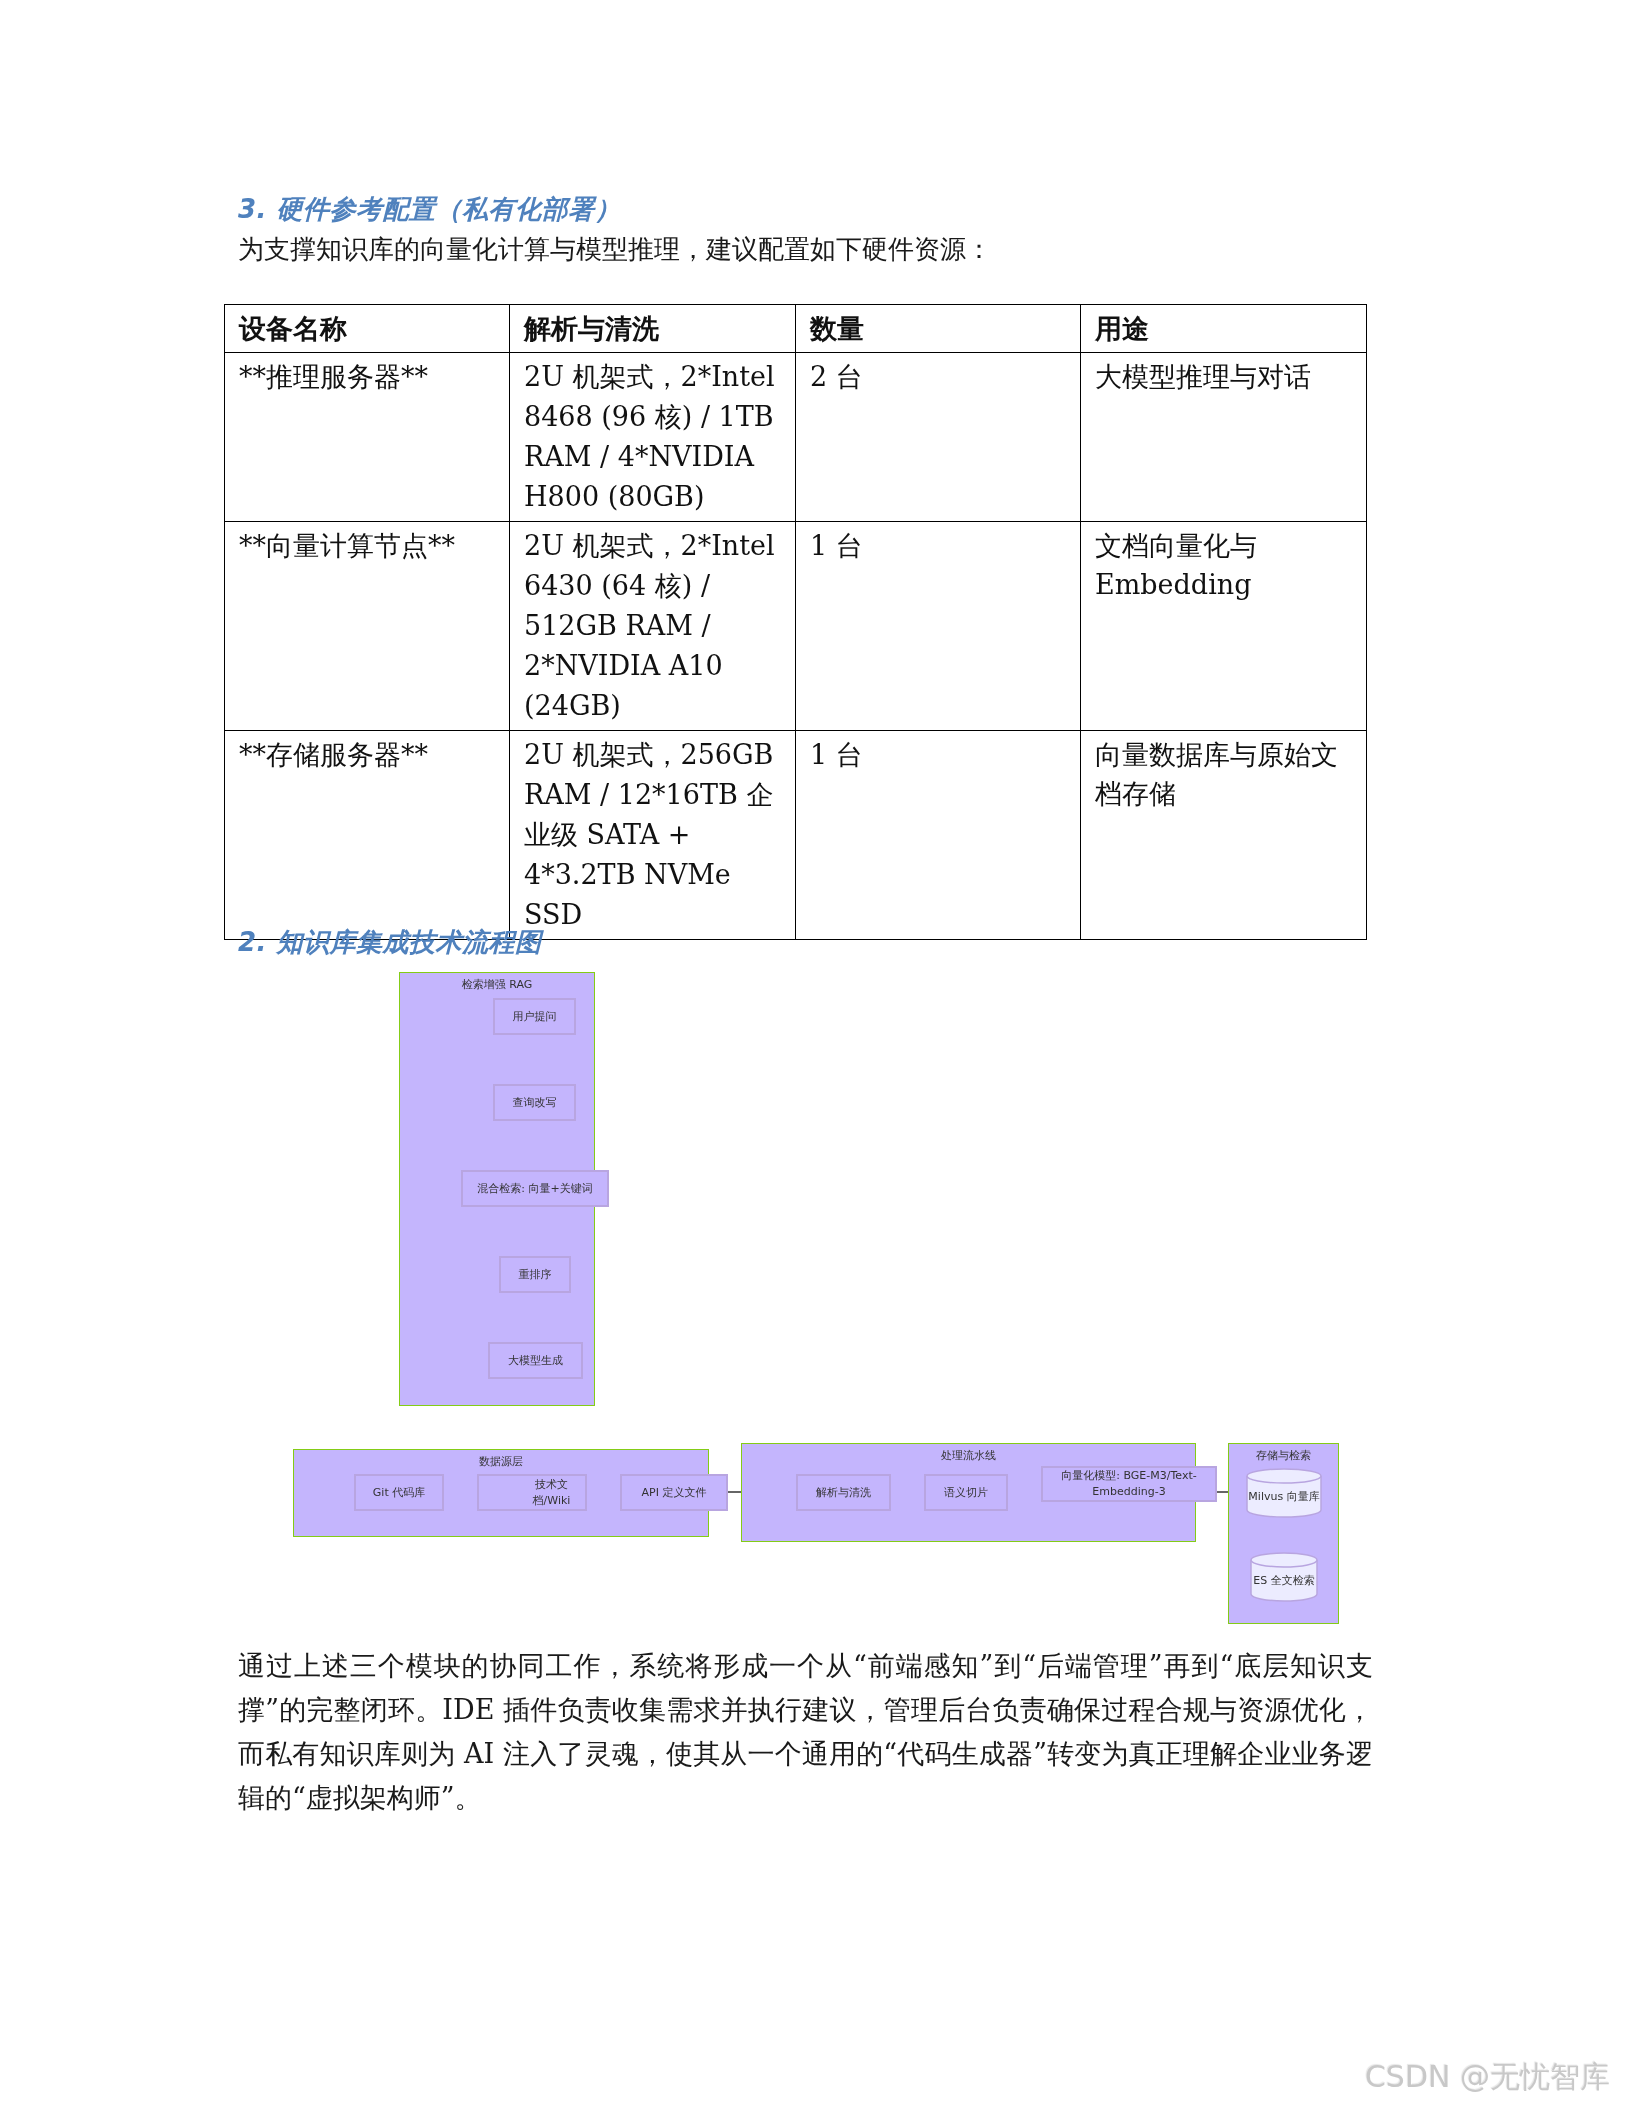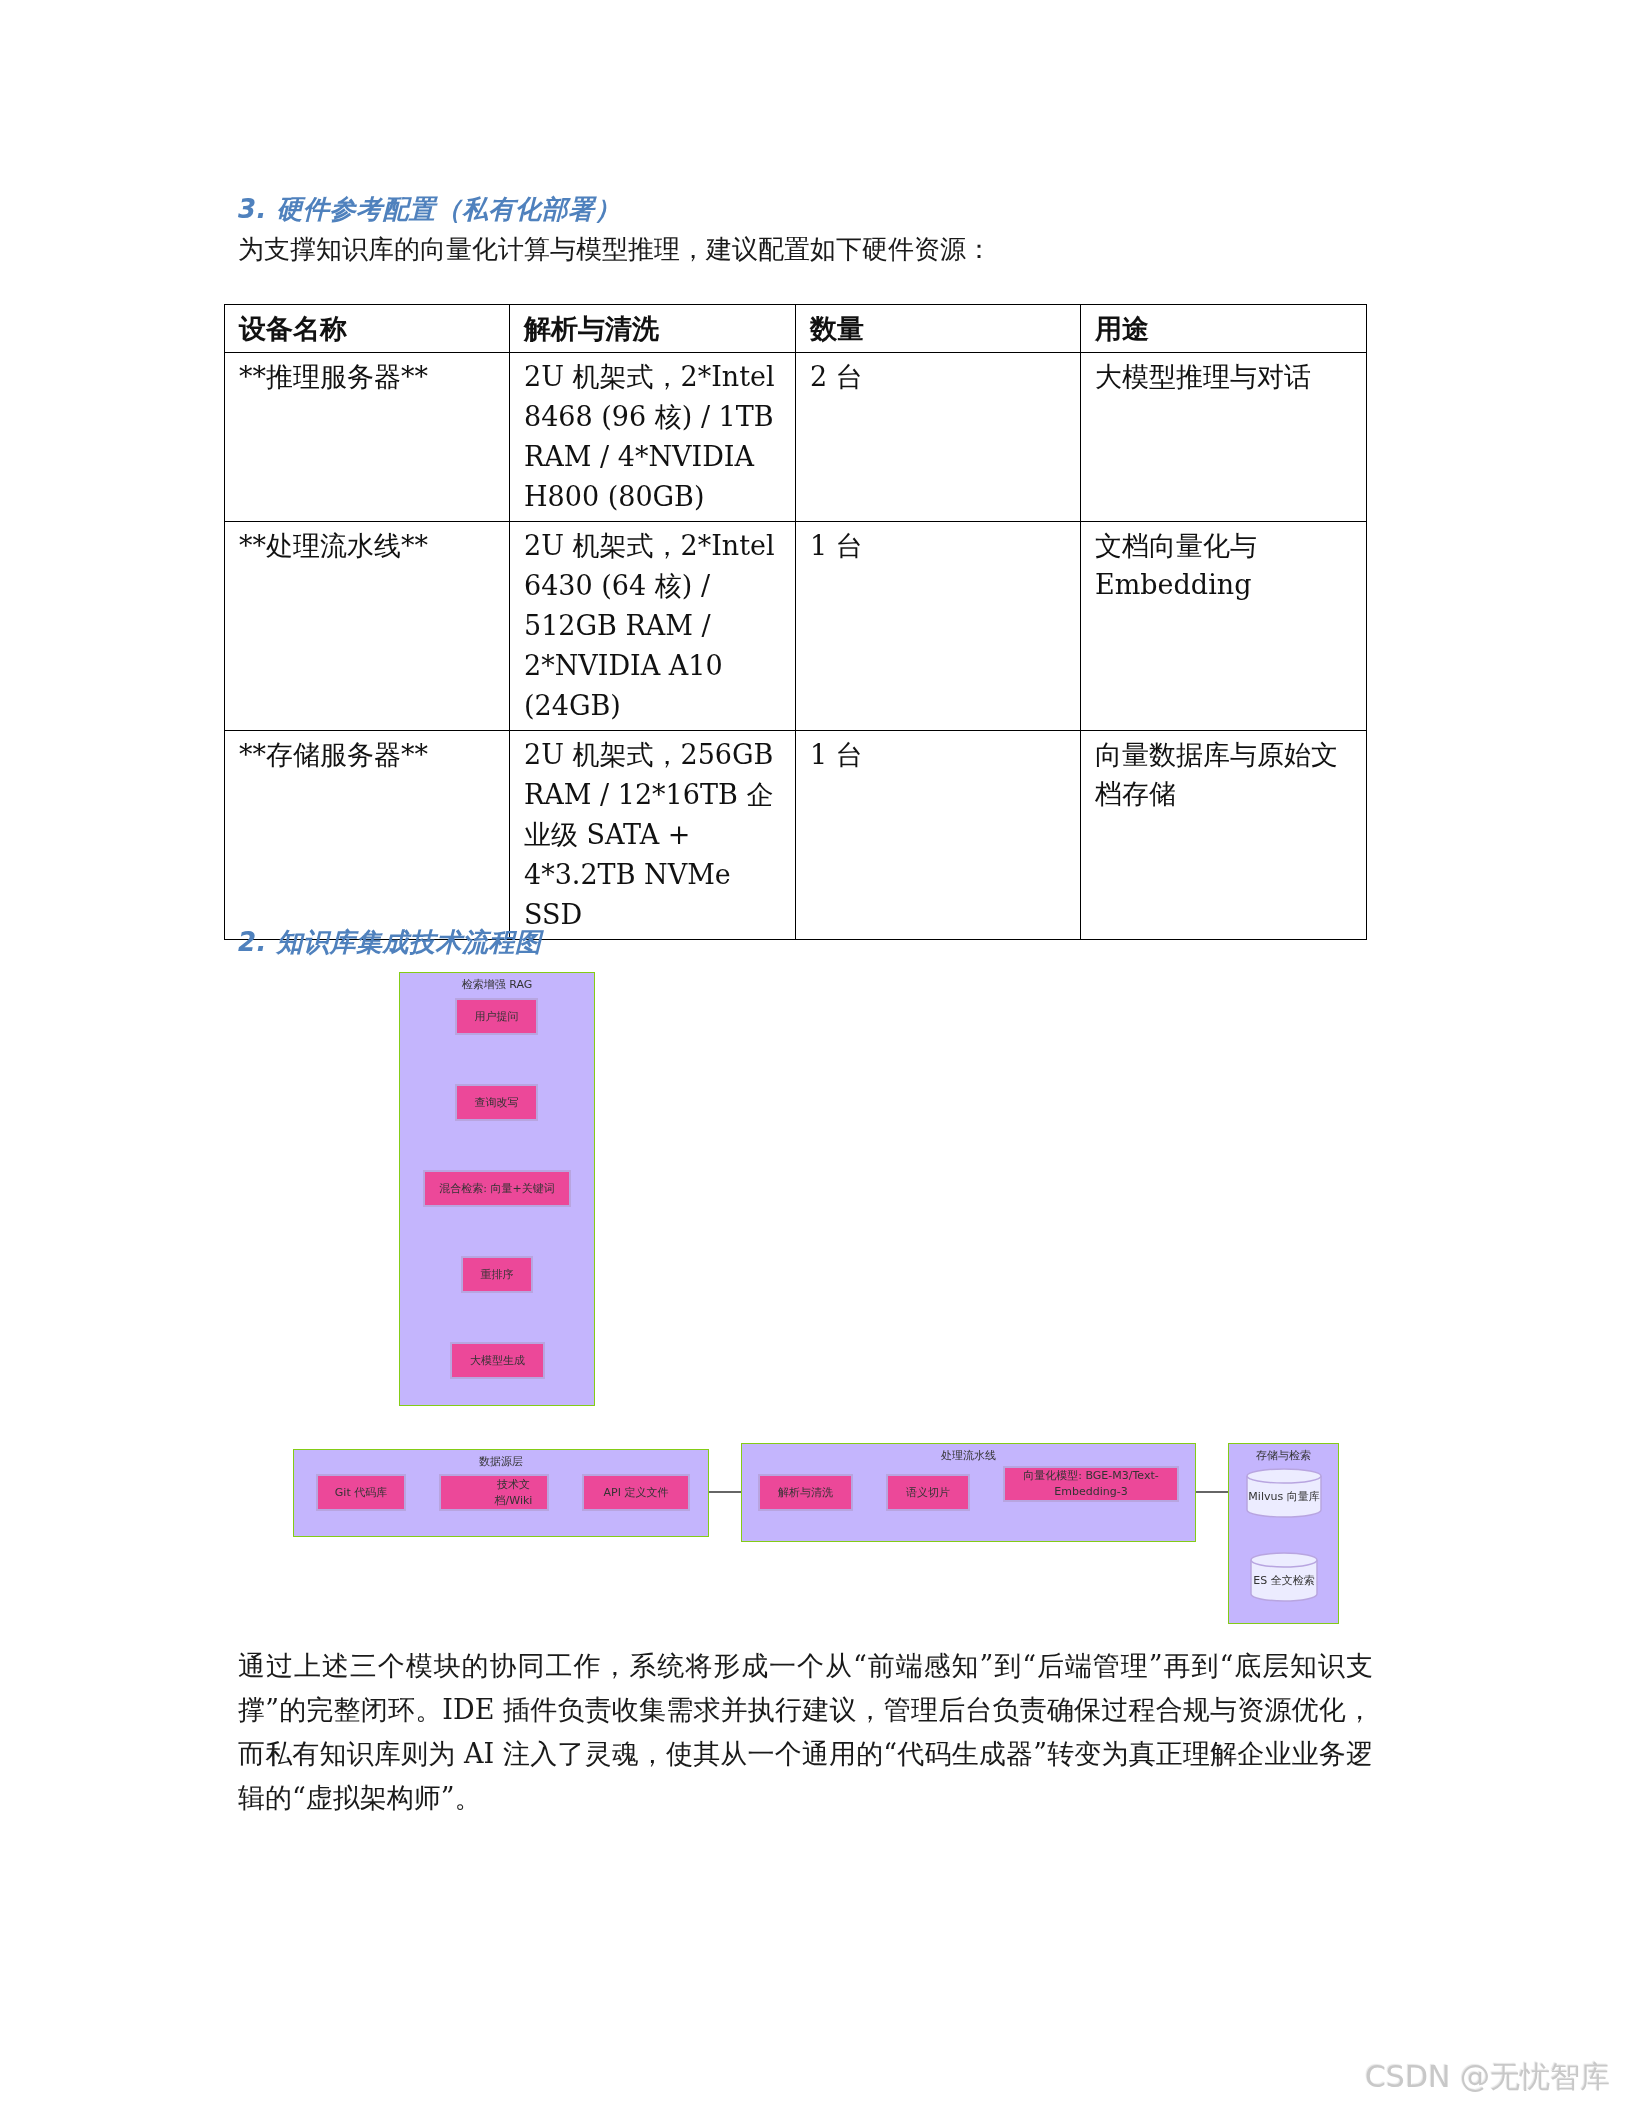--- a/index.html
+++ b/index.html
@@ -27,24 +27,25 @@
   .grp {
     position:absolute; background:#c4b5fd; border:1px solid #84cc16; box-sizing:border-box;
     pointer-events:auto;
     padding-left:11px;
   }
   .grp-title {
     position:absolute; left:0; right:0; top:4px; text-align:center; font-size:11px; color:#333;
     font-family:"DejaVu Sans","Liberation Sans",sans-serif;
   }
   .node {
-    position:absolute; background:#ec4899; border:2px solid #b8a5e0; box-sizing:border-box;
+    position:absolute; background:#c4b5fd; border:2px solid #b8a5e0; box-sizing:border-box;
     display:flex; align-items:center; justify-content:center; text-align:center;
     font-size:11px; color:#333; font-family:"DejaVu Sans","Liberation Sans",sans-serif; line-height:16px;
     pointer-events:auto;
+    margin-left:38px;
   }
   .cyl { position:absolute; pointer-events:auto; }
   .cyl-label {
     position:absolute; left:0; right:0; top:22px; text-align:center; font-size:11px; color:#333;
     font-family:"DejaVu Sans","Liberation Sans",sans-serif;
   }
   .closing {
     position:absolute; left:238px; top:1644px; width:1135px; font-size:27px; line-height:44px;
     color:#1a1a1a; text-align:justify;
   }
@@ -74,21 +75,21 @@
     <th>数量</th>
     <th>用途</th>
   </tr>
   <tr style="height:154px;">
     <td>**推理服务器**</td>
     <td class="spec">2U 机架式，2*Intel 8468 (96 核) / 1TB RAM / 4*NVIDIA H800 (80GB)</td>
     <td>2 台</td>
     <td>大模型推理与对话</td>
   </tr>
   <tr style="height:189px;">
-    <td>**处理流水线**</td>
+    <td>**向量计算节点**</td>
     <td class="spec">2U 机架式，2*Intel 6430 (64 核) / 512GB RAM / 2*NVIDIA A10 (24GB)</td>
     <td>1 台</td>
     <td>文档向量化与 Embedding</td>
   </tr>
   <tr style="height:165px;">
     <td>**存储服务器**</td>
     <td class="spec">2U 机架式，256GB RAM / 12*16TB 企业级 SATA + 4*3.2TB NVMe SSD</td>
     <td>1 台</td>
     <td>向量数据库与原始文档存储</td>
   </tr>

